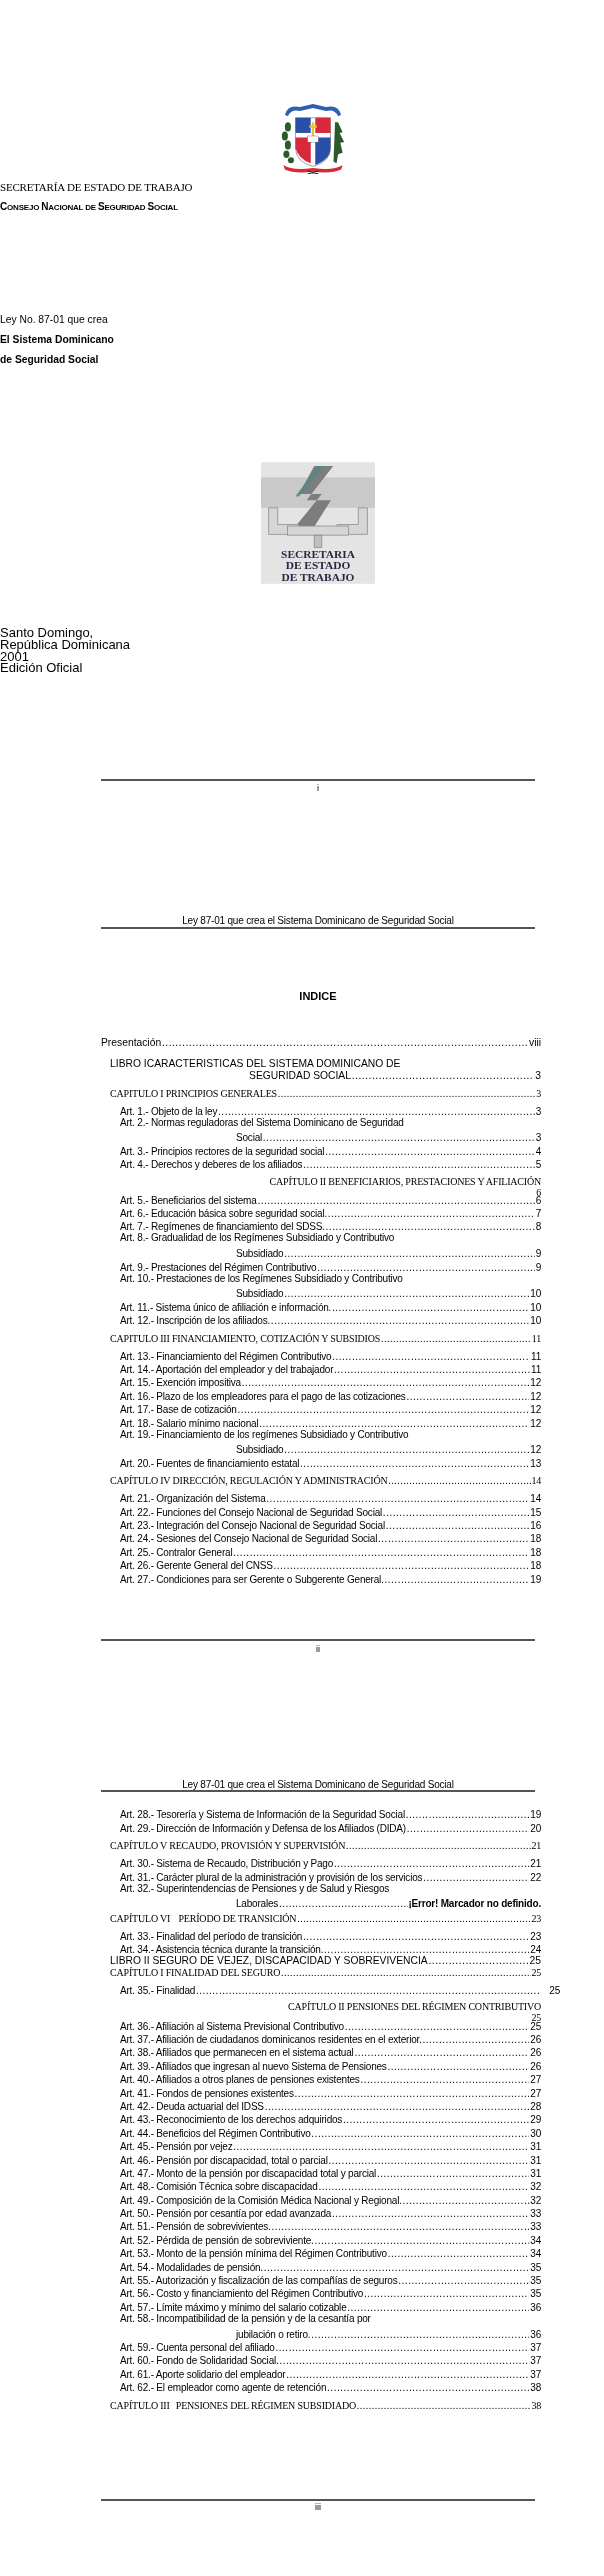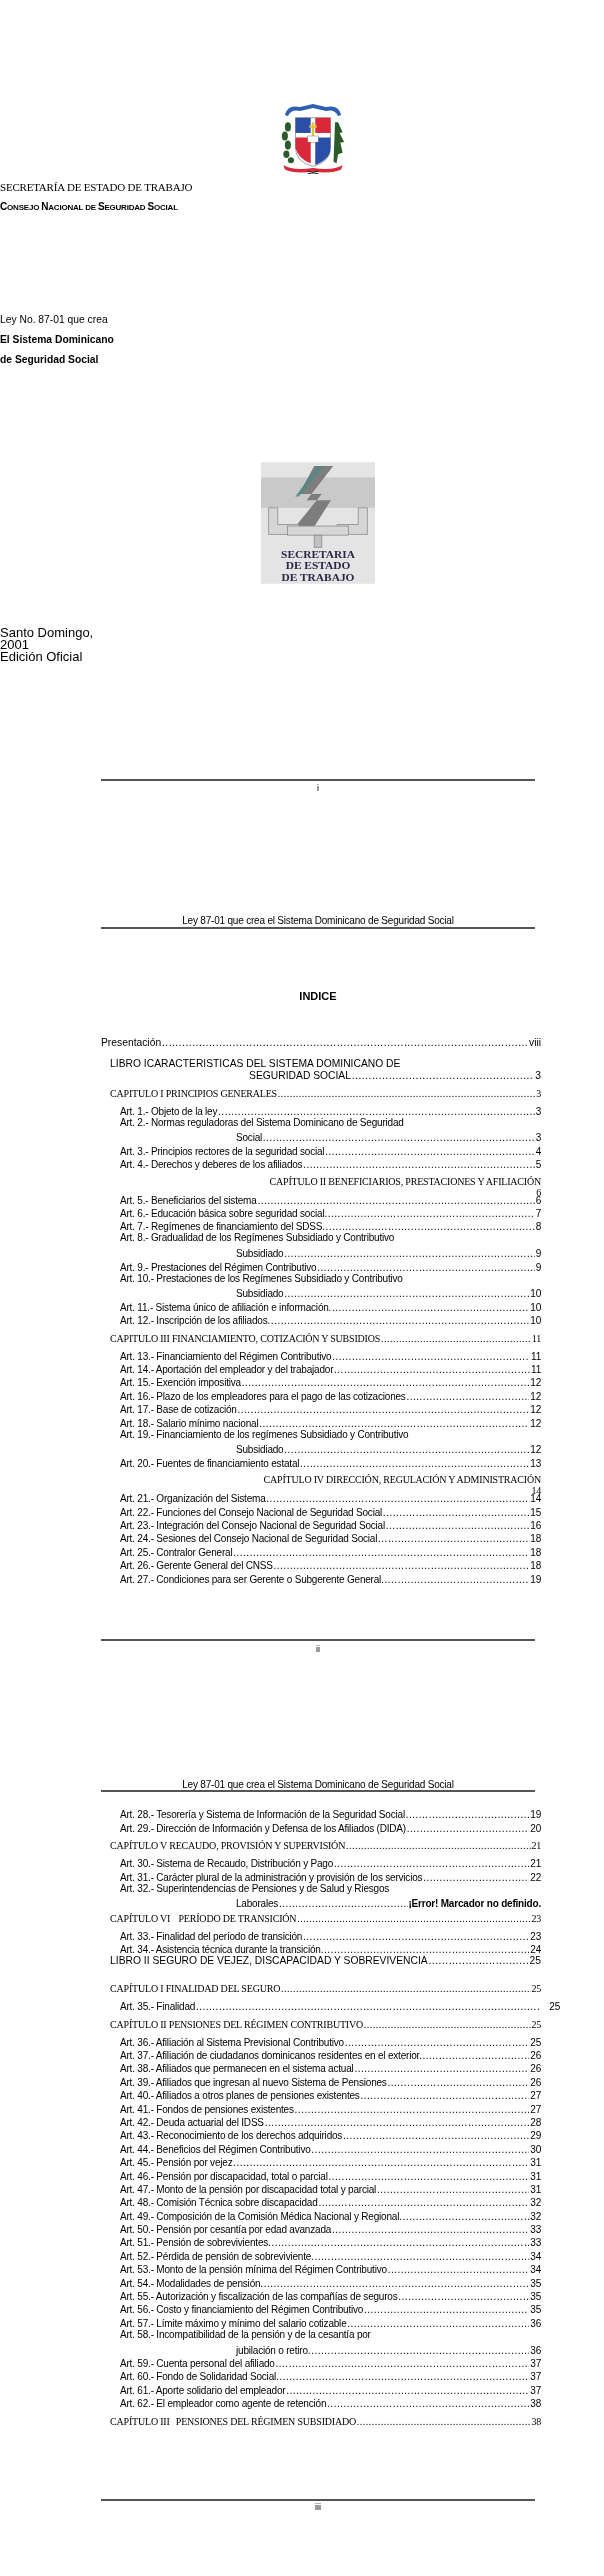--- a/index.html
+++ b/index.html
@@ -101,20 +101,21 @@
     <path d="M140 60 L140 95 L100 95 L100 82 L128 82 L128 60 Z" fill="#d6d6d6" stroke="#888" stroke-width="1"></path>
     <rect x="35" y="84" width="80" height="12" fill="#d6d6d6" stroke="#888" stroke-width="1"></rect>
     <rect x="70" y="96" width="10" height="16" fill="#c0c0c0" stroke="#888" stroke-width="1"></rect>
     <text x="75" y="126" text-anchor="middle" font-family="Liberation Serif, serif" font-weight="bold" font-size="15" fill="#2b2547">SECRETARIA</text>
     <text x="75" y="141" text-anchor="middle" font-family="Liberation Serif, serif" font-weight="bold" font-size="15" fill="#2b2547">DE ESTADO</text>
     <text x="75" y="156" text-anchor="middle" font-family="Liberation Serif, serif" font-weight="bold" font-size="15" fill="#2b2547">DE TRABAJO</text>
   </svg>
 
   <div class="abs center place-block">
     <div>Santo Domingo,</div>
+    <div>República Dominicana</div>
     <div>2001</div>
     <div>Edición Oficial</div>
   </div>
 
   <div class="rule" style="top:779px;"></div>
   <div class="pagenum" style="top:783px;">i</div>
 </div>
 
 <div>
   <div class="running-head" style="top:915px;">Ley 87-01 que crea el Sistema Dominicano de Seguridad Social</div>
@@ -246,21 +247,21 @@
       <div class="toc-row r-art">
         <span class="lbl r-cont">Subsidiado</span>
         <span class="dots"></span>
         <span class="pg">12</span>
       </div>
       <div class="toc-row r-art">
         <span class="lbl">Art. 20.- Fuentes de financiamiento estatal</span>
         <span class="dots"></span>
         <span class="pg">13</span>
       </div>
-      <div class="toc-row r-cap" style="margin-top: 5.3px; flex-direction: column;">
+      <div class="toc-row r-cap" style="margin-top: 5.3px;">
         <span class="lbl">CAPÍTULO IV DIRECCIÓN, REGULACIÓN Y ADMINISTRACIÓN</span>
         <span class="dots"></span>
         <span class="pg">14</span>
       </div>
       <div class="toc-row r-art">
         <span class="lbl">Art. 21.- Organización del Sistema</span>
         <span class="dots"></span>
         <span class="pg">14</span>
       </div>
       <div class="toc-row r-art">
@@ -350,31 +351,31 @@
       <div class="toc-row r-art">
         <span class="lbl">Art. 34.- Asistencia técnica durante la transición.</span>
         <span class="dots"></span>
         <span class="pg">24</span>
       </div>
       <div class="toc-row r-libro">
         <span class="lbl">LIBRO II SEGURO DE VEJEZ, DISCAPACIDAD Y SOBREVIVENCIA</span>
         <span class="dots"></span>
         <span class="pg">25</span>
       </div>
-      <div class="toc-row r-cap" style="margin-top: 16px; justify-content: center;">
+      <div class="toc-row r-cap" style="margin-top: 0; justify-content: center;">
         <span class="lbl">CAPÍTULO I FINALIDAD DEL SEGURO</span>
         <span class="dots"></span>
         <span class="pg">25</span>
       </div>
       <div class="toc-row r-art">
         <span class="lbl">Art. 35.- Finalidad</span>
         <span class="dots"></span>
         <span class="pg pg-out">25</span>
       </div>
-      <div class="toc-row r-cap" style="margin-top: 5.3px;">
+      <div class="toc-row r-cap" style="margin-top: 5.3px; flex-direction: column;">
         <span class="lbl">CAPÍTULO II PENSIONES DEL RÉGIMEN CONTRIBUTIVO</span>
         <span class="dots"></span>
         <span class="pg">25</span>
       </div>
       <div class="toc-row r-art">
         <span class="lbl">Art. 36.- Afiliación al Sistema Previsional Contributivo</span>
         <span class="dots"></span>
         <span class="pg">25</span>
       </div>
       <div class="toc-row r-art">

